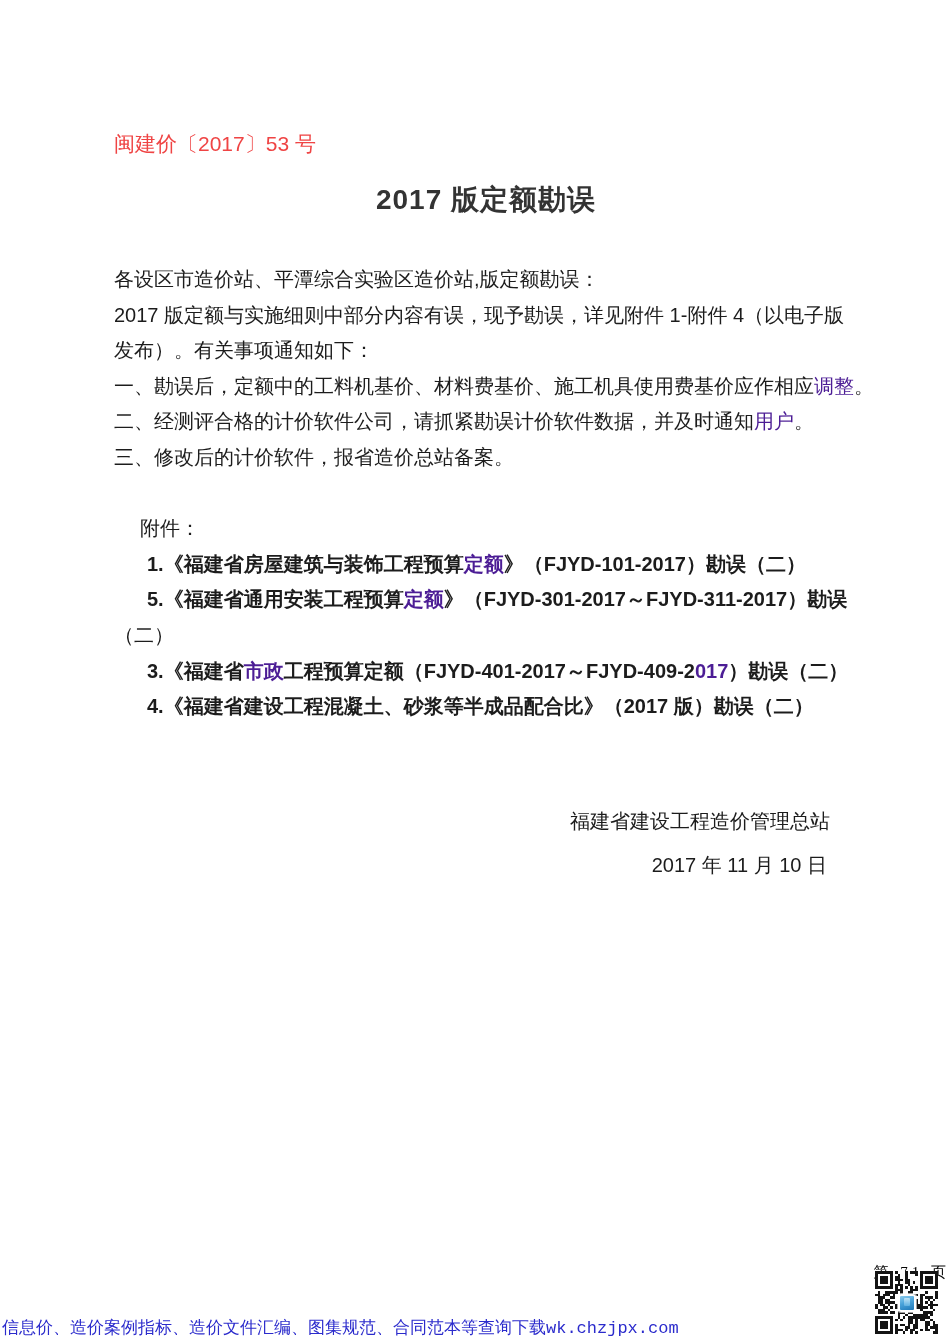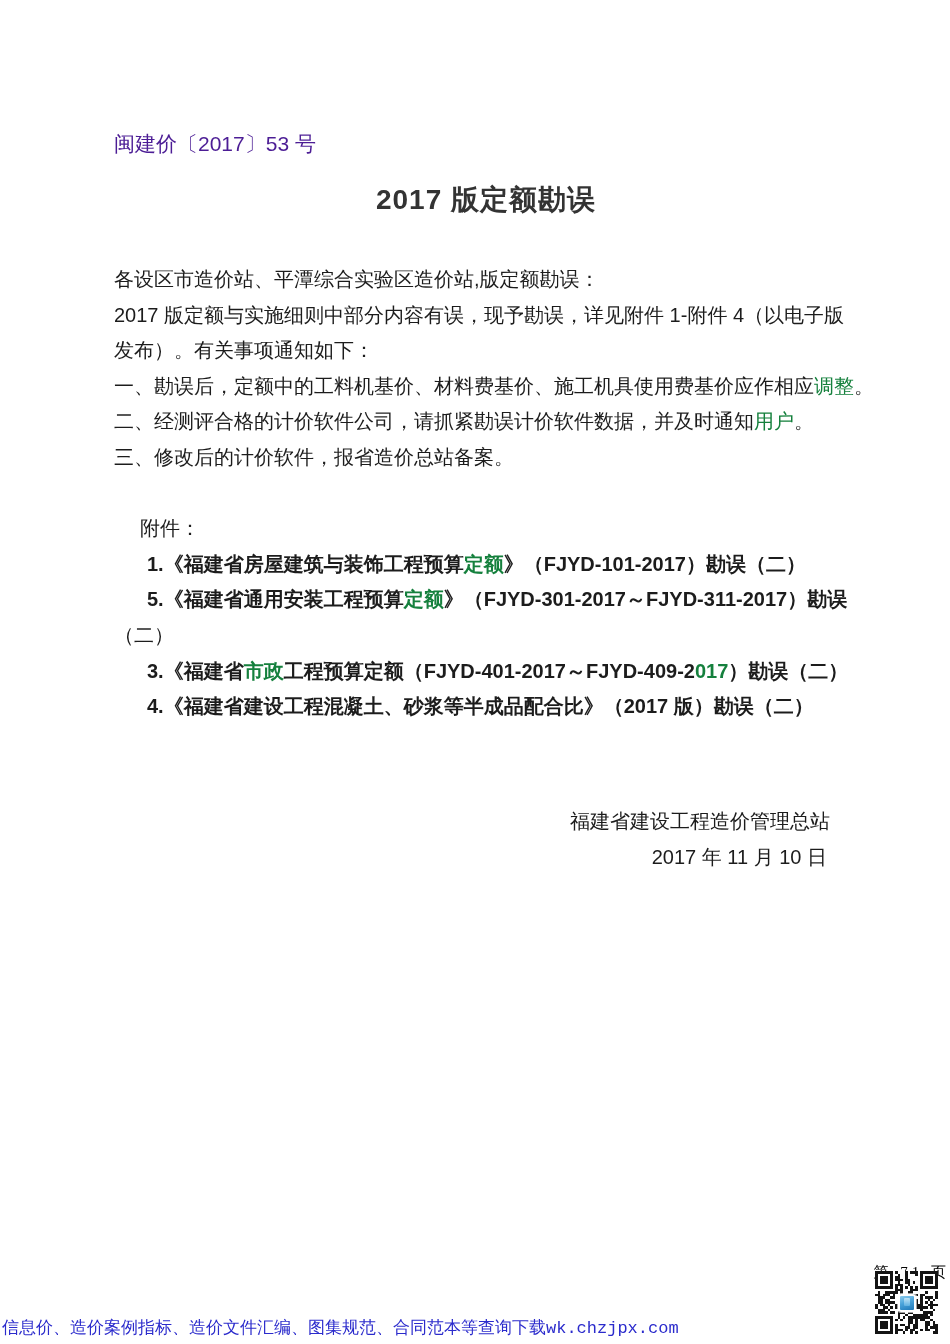--- a/index.html
+++ b/index.html
@@ -7,42 +7,42 @@
   .page {
     position:relative;
     width:950px; height:1344px;
     background:#ffffff;
     overflow:hidden;
     font-family:"Liberation Sans","DejaVu Sans",sans-serif;
     color:#1c1c1c;
   }
   .doc-number {
     position:absolute; left:114px; top:130px;
-    font-size:21px; color:#4c1d95; white-space:nowrap;
+    font-size:21px; color:#ef4444; white-space:nowrap;
   }
   .doc-title {
     position:absolute; left:0; right:0; top:181px;
     text-align:center;
     font-size:28px; font-weight:bold; color:#333333;
     letter-spacing:1px; white-space:nowrap;margin-left:22px;
   }
   .doc-body {
     position:absolute; left:114px; top:262px; width:770px;
     font-size:20px; line-height:35.6px; color:#1c1c1c;
   }
   .body-line { min-height:35.6px; white-space:nowrap; }
   .body-line.indent-1 { padding-left:26px; }
   .body-line.indent-2 { padding-left:33px;font-weight:bold; }
-  .seg-muted { color:#15803d; }
+  .seg-muted { color:#4c1d95; }
   .signature {
     position:absolute; right:120px; top:804px;
     text-align:right; font-size:20px; line-height:35.6px;
     color:#1c1c1c; white-space:nowrap;
   }
-  .signature .sig-date { padding-right:3px; }
+  .signature .sig-date { padding-right:3px;margin-top:8px; }
   .page-footer {
     position:absolute; left:0; right:0; top:1263px;
     text-align:right;
     font-family:"Liberation Serif","DejaVu Serif",serif;
     font-size:15px; color:#000000; letter-spacing:4px;
   }
   .footer-link {
     position:absolute; left:2px; top:1316px;
     font-family:Liberation Mono, monospace;
     font-size:17px; white-space:nowrap;

